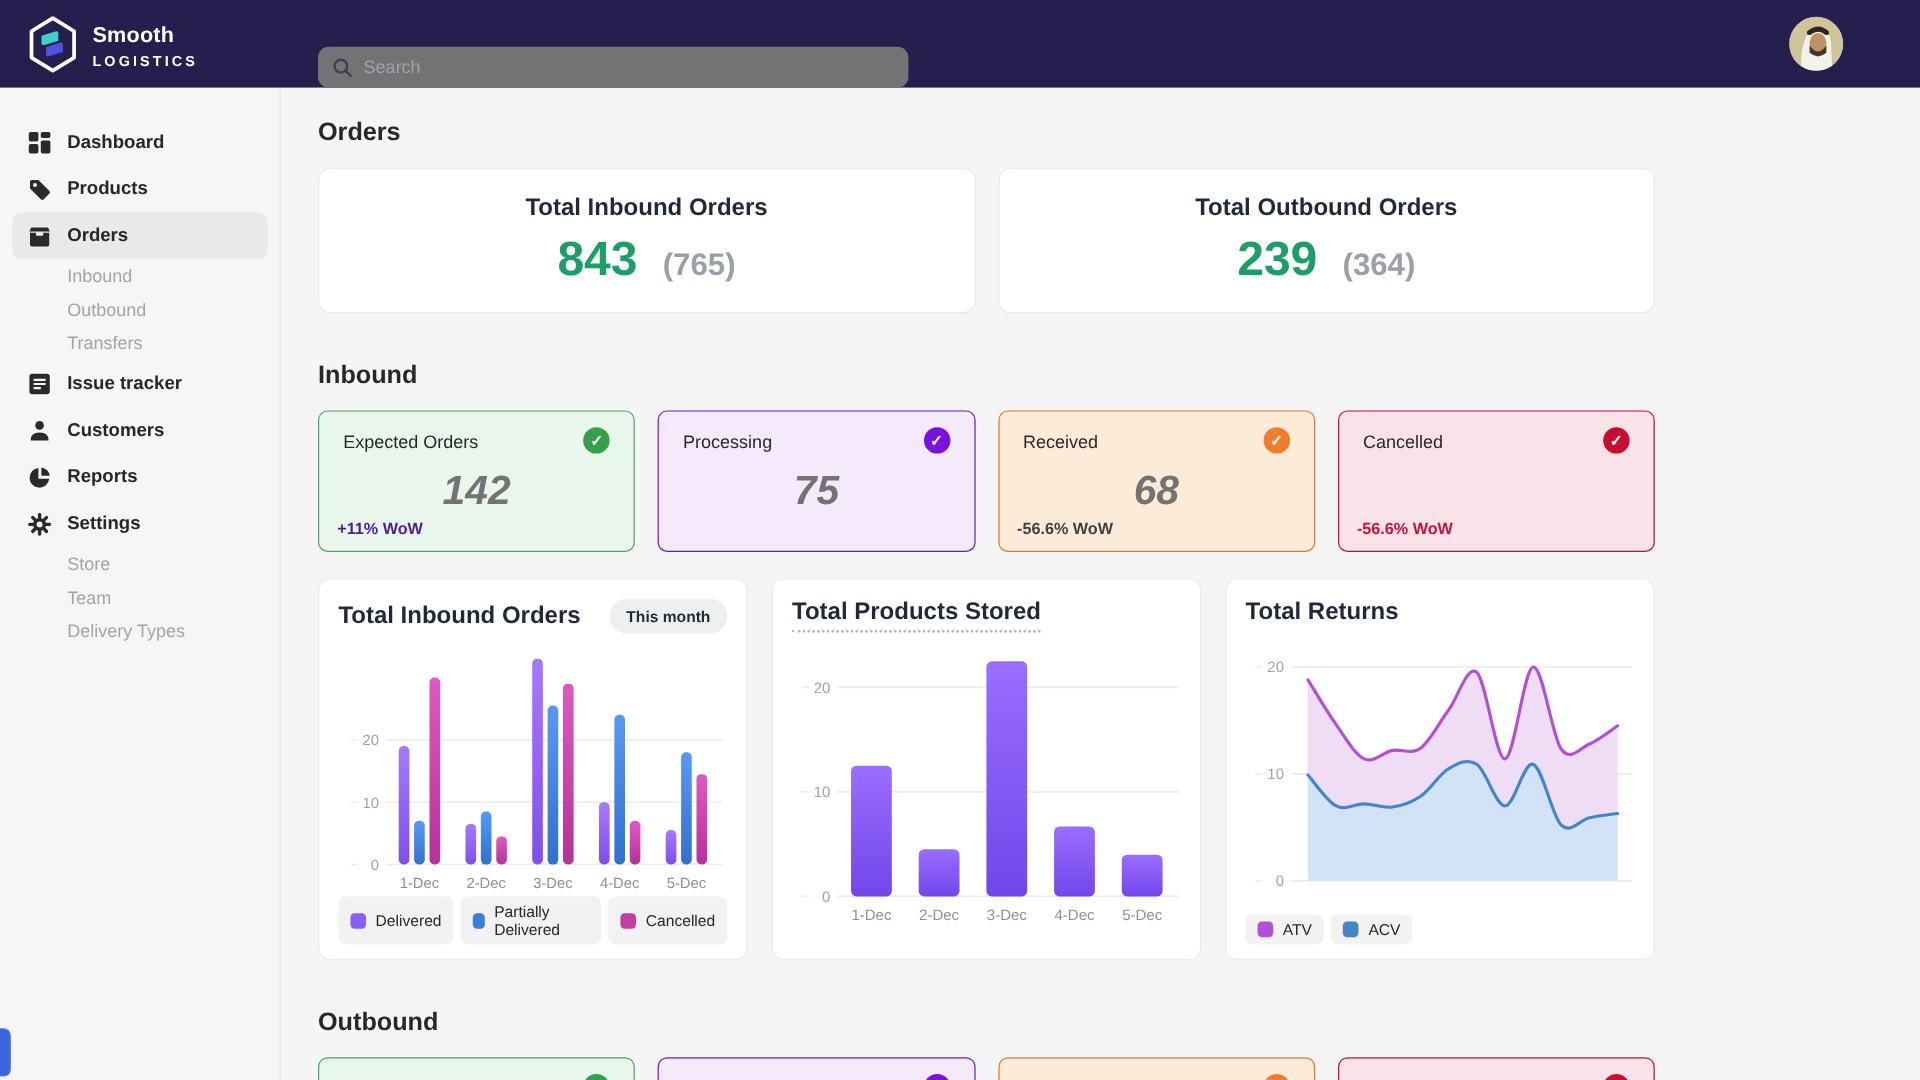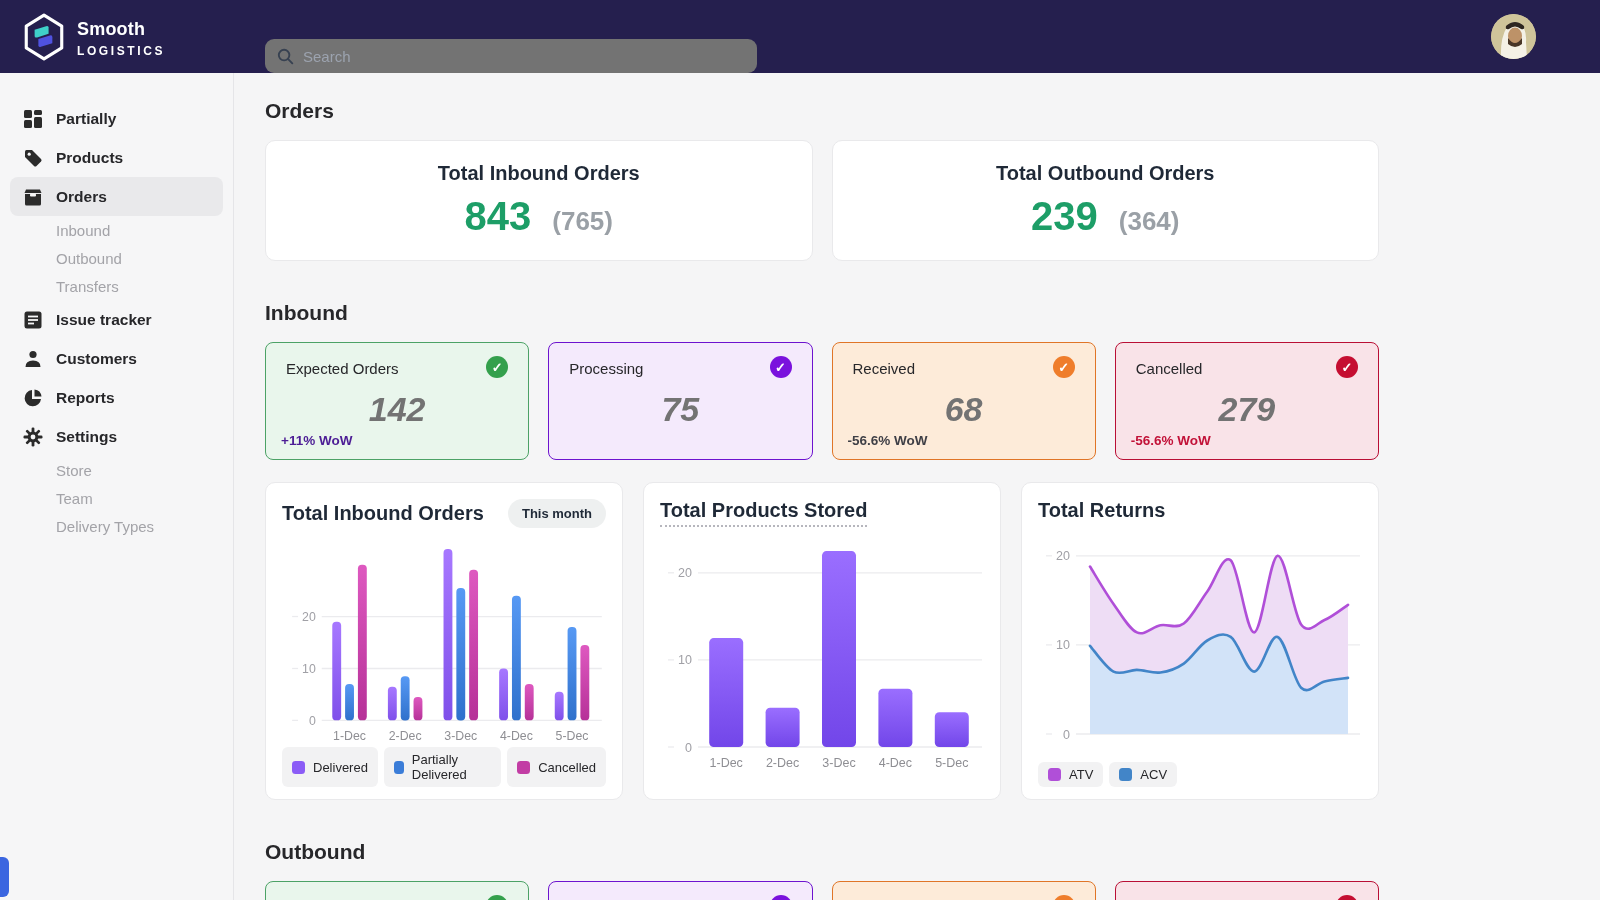--- a/index.html
+++ b/index.html
@@ -116,21 +116,21 @@
   <nav class="sidebar" id="sidebar">
       <div class="nav-item">
         <span class="ic">
           <svg width="20" height="20" viewBox="0 0 20 20" fill="#2b2b2b">
             <rect x="1" y="1" width="8" height="8" rx="1.5"></rect>
             <rect x="11" y="1" width="8" height="5" rx="1.5"></rect>
             <rect x="1" y="11" width="8" height="8" rx="1.5"></rect>
             <rect x="11" y="8" width="8" height="11" rx="1.5"></rect>
           </svg>
         </span>
-        <span>Partially</span>
+        <span>Dashboard</span>
       </div>
       <div class="nav-item">
         <span class="ic">
           <svg width="20" height="20" viewBox="0 0 20 20">
             <path d="M2 3.5 A1.5 1.5 0 0 1 3.5 2 L9 2 L18 11 A1.8 1.8 0 0 1 18 13.5 L13.5 18 A1.8 1.8 0 0 1 11 18 L2 9 Z" fill="#2b2b2b"></path>
             <circle cx="6.2" cy="6.2" r="1.6" fill="#f6f6f7"></circle>
           </svg>
         </span>
         <span>Products</span>
       </div>
@@ -249,21 +249,20 @@
               <span class="badge">✓</span>
             </div>
             <div class="sc-value">68</div>
             <div class="sc-delta">-56.6% WoW</div>
           </div>
           <div class="status-card v-red">
             <div class="sc-top">
               <span class="sc-label">Cancelled</span>
               <span class="badge">✓</span>
             </div>
-            <div class="sc-value">279</div>
             <div class="sc-delta">-56.6% WoW</div>
           </div>
         </div>
       <div class="charts-row" id="chartsRow">
           <div class="chart-card">
             <div class="chart-head">
               <div class="chart-title"><span>Total Inbound Orders</span></div>
               <span class="pill">This month</span>
             </div>
             <svg class="plot" viewBox="0 0 326 218" width="326" height="218">

